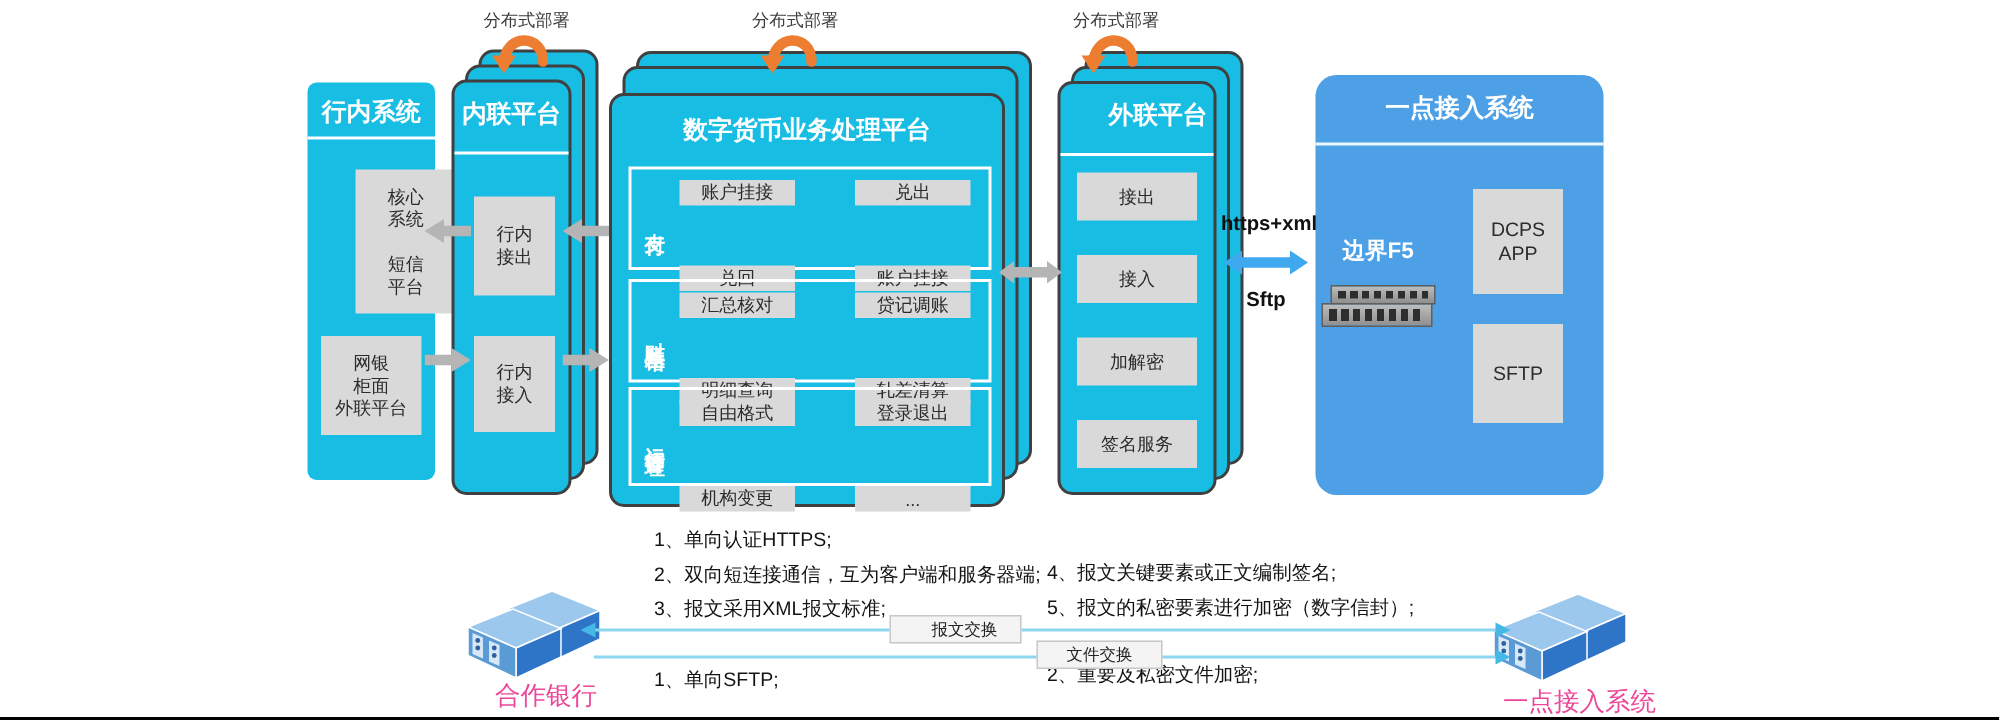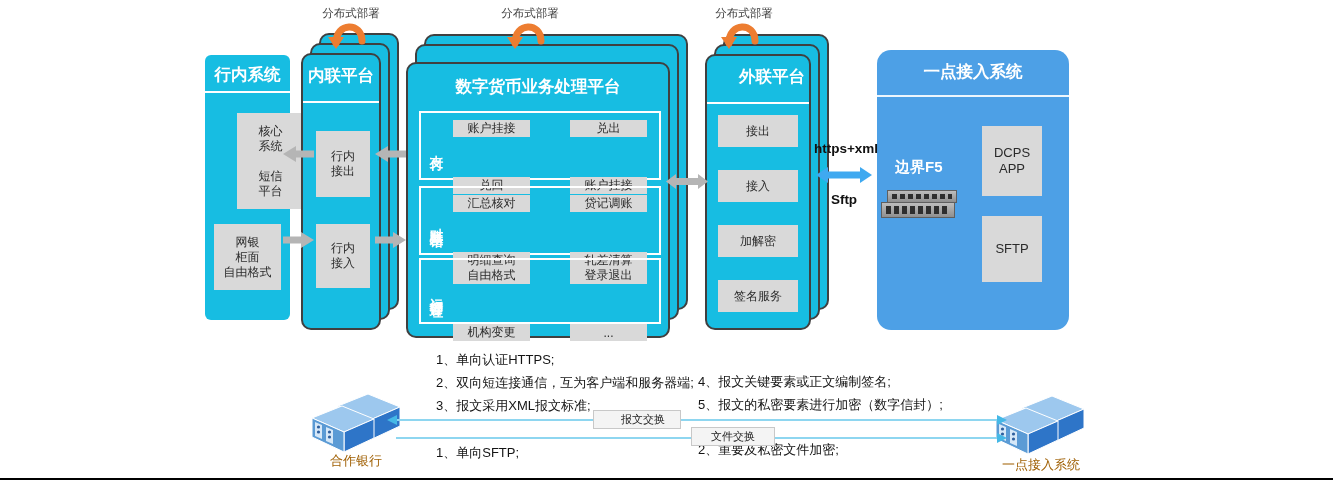--- a/index.html
+++ b/index.html
@@ -36,21 +36,21 @@
   .link-label { position:absolute; font-size:13.5px; font-weight:bold; color:#111; text-align:center; white-space:nowrap; }
 
   .note { position:absolute; font-size:13px; color:#141414; white-space:nowrap; }
   .tagbox { position:absolute; background:#F4F4F4; border:1px solid #C8C8C8; font-size:11px; color:#222;
     display:flex; align-items:center; justify-content:center; z-index:5; white-space:nowrap; }
   .hline { position:absolute; border-top:2px solid var(--linecyan); height:0; z-index:1; }
   .ah { position:absolute; width:0; height:0; z-index:2; }
   .ah-r { border-top:5px solid transparent; border-bottom:5px solid transparent; border-left:10px solid #45B8E6; }
   .ah-l { border-top:5px solid transparent; border-bottom:5px solid transparent; border-right:10px solid #45B8E6; }
 
-  .server-label { position:absolute; font-size:13px; color:#a16207; font-weight:500; white-space:nowrap; }
+  .server-label { position:absolute; font-size:17px; color:#ec4899; font-weight:500; white-space:nowrap; }
   .bottom-rule { position:absolute; left:0; top:478px; width:1333px; height:2px; background:#000; }
 </style>
 </head>
 <body>
 
 <div id="canvas">
 
   <div class="deploy-label" style="left:321px;top:6px;">分布式部署</div>
   <div class="deploy-label" style="left:500px;top:6px;">分布式部署</div>
   <div class="deploy-label" style="left:714px;top:6px;">分布式部署</div>
@@ -71,21 +71,21 @@
   <div class="solid-box" style="left:205px;top:55px;width:85px;height:265px;">
     <div class="platform-title" style="top:9px;">行内系统</div>
     <div class="divider" style="top:36px;"></div>
     <div class="gray-module" style="left:9px;top:58px;width:67px;height:96px;margin-left:23px;">核心
 系统
 
 短信
 平台</div>
     <div class="gray-module" style="left:9px;top:169px;width:67px;height:66px;">网银
 柜面
-自由格式</div>
+外联平台</div>
   </div>
 
   <div class="stack-layer" style="left:319px;top:33px;width:80px;height:277px;"></div>
   <div class="stack-layer" style="left:310px;top:43px;width:80px;height:277px;"></div>
   <div class="stack-layer" style="left:301px;top:53px;width:80px;height:277px;">
     <div class="platform-title" style="top:10px;">内联平台</div>
     <div class="divider" style="top:46px;"></div>
     <div class="gray-module" style="left:13px;top:76px;width:54px;height:66px;">行内
 接出</div>
     <div class="gray-module" style="left:13px;top:169px;width:54px;height:64px;">行内

